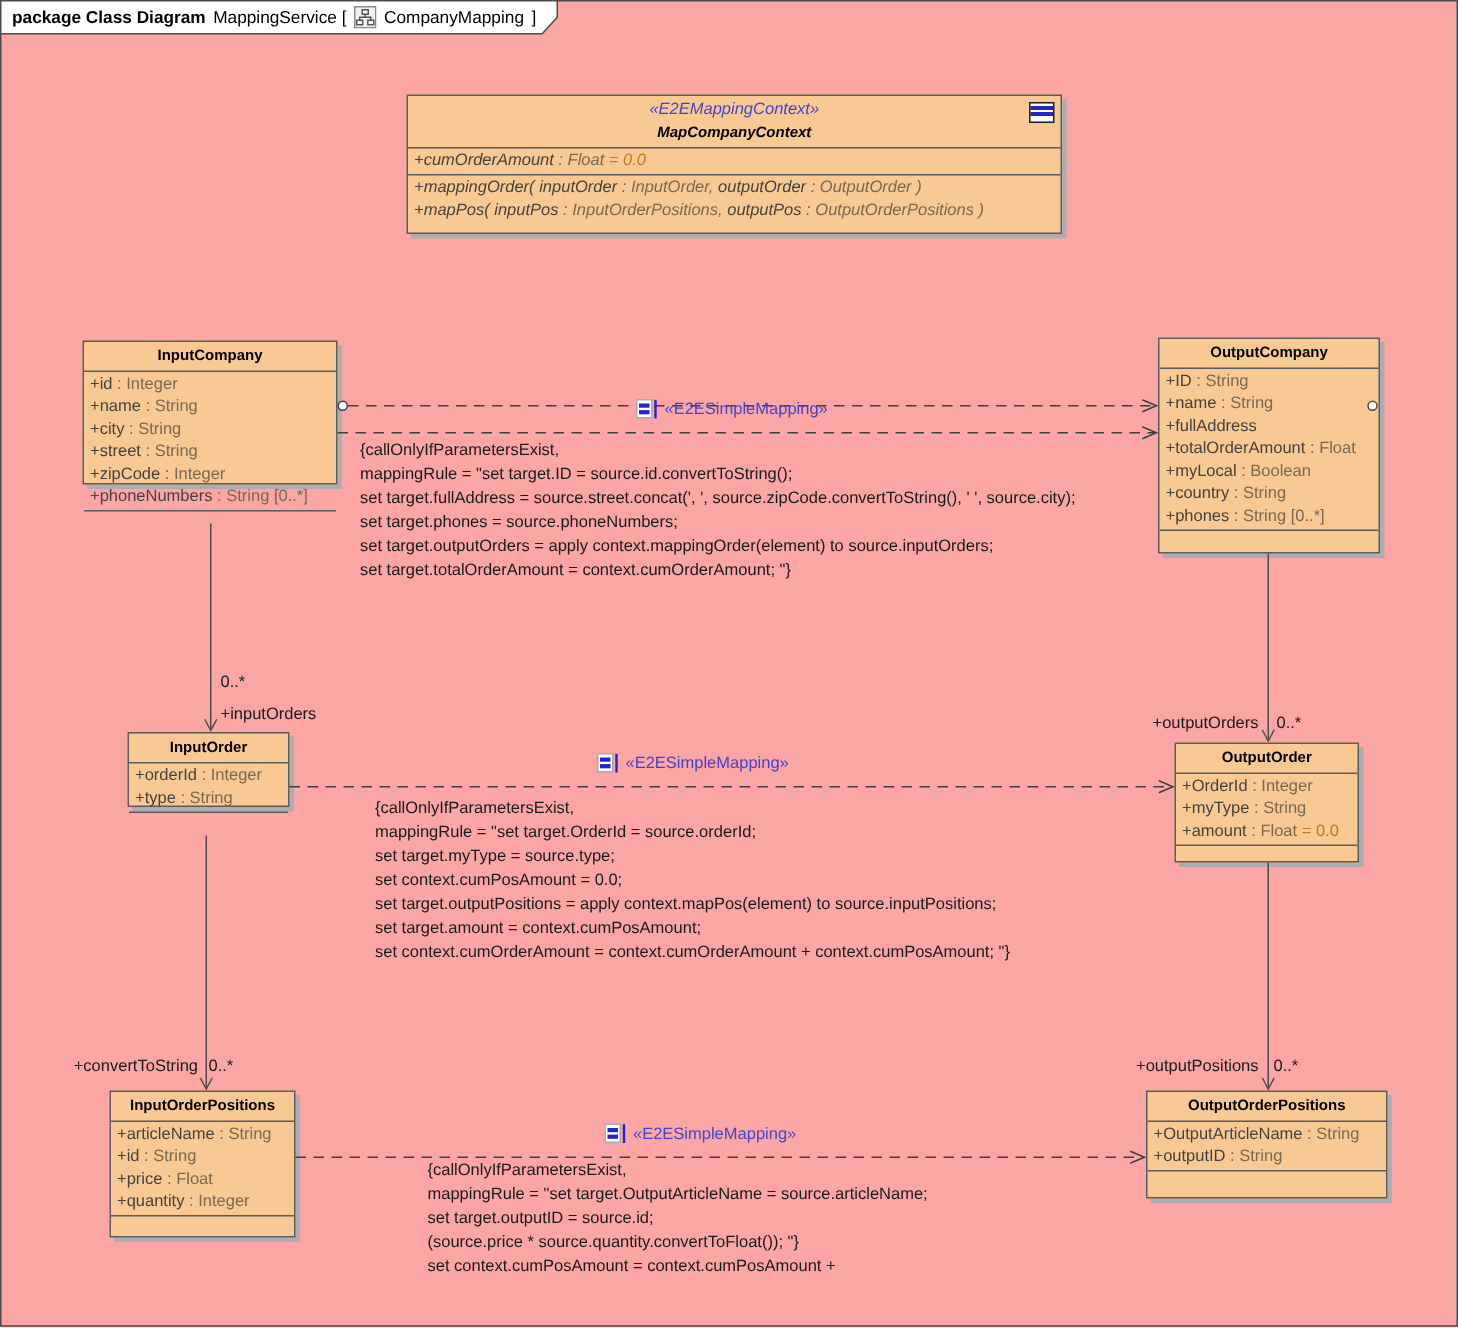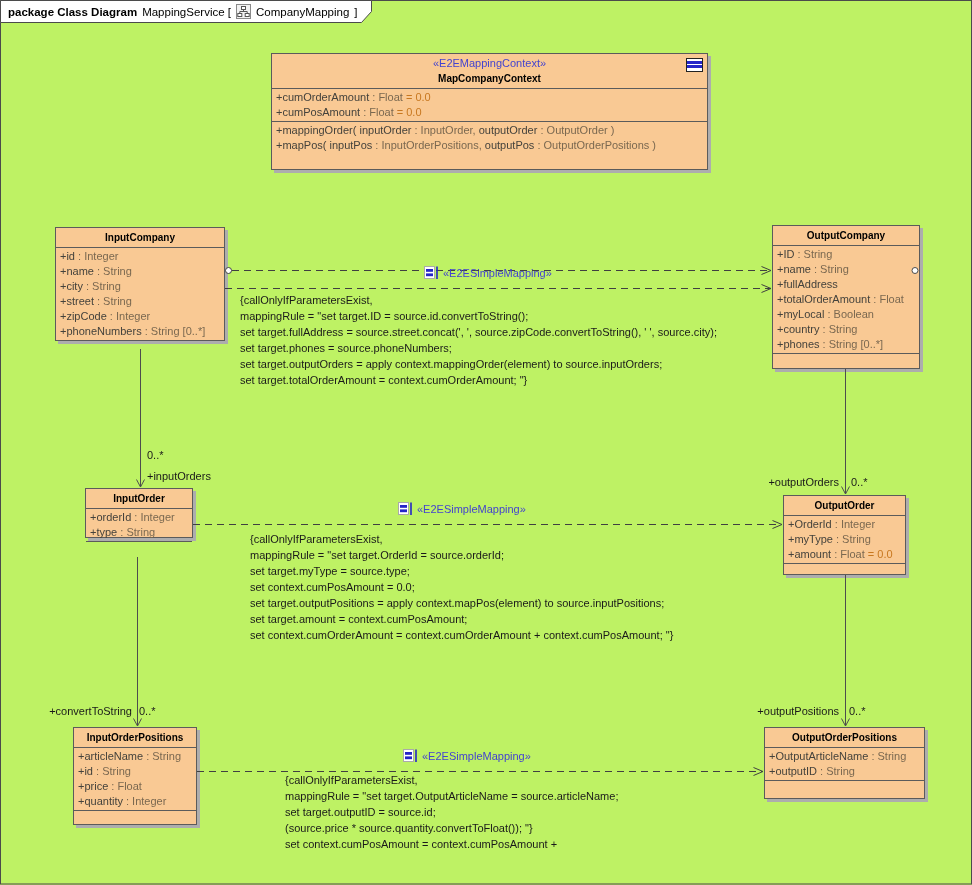--- a/index.html
+++ b/index.html
@@ -1,16 +1,16 @@
 <!DOCTYPE html>
 <html><head>
 <meta charset="utf-8">
 <style>
   html,body{margin:0;padding:0;background:#fff;}
-  #canvas{position:relative;width:972px;height:885px;background:#bef264;
+  #canvas{position:relative;width:972px;height:885px;background:#fca5a5;
           font-family:"Liberation Sans",sans-serif;overflow:hidden;}
   #overlay{position:absolute;left:0;top:0;z-index:3;pointer-events:none;}
   
   .uml-class{position:absolute;background:#F9C994;border:1px solid #5B5B5B;
              box-shadow:3px 3px 0 #ADADAD;display:flex;flex-direction:column;
              z-index:2;box-sizing:border-box;}
   .cls-header{position:relative;text-align:center;padding:2px 4px 1px;}
   .cls-stereo{font-size:11px;line-height:15px;color:#4343CF;}
   .cls-name{font-weight:bold;font-size:10px;line-height:16px;color:#000;white-space:nowrap;}
   .compartment{border-top:1px solid #5B5B5B;padding:1px 4px;}
@@ -87,36 +87,35 @@
         <rect x="1.8" y="9.5" width="4" height="3" fill="#FFF" stroke="#555"></rect>
         <rect x="9.2" y="9.5" width="4" height="3" fill="#FFF" stroke="#555"></rect>
         <path d="M7.5,5.5 V7.5 M3.8,9.5 V7.5 H11.2 V9.5" stroke="#555" fill="none"></path>
       </svg>
     </span>
     <span>CompanyMapping</span>
     <span>]</span>
   </div>
 
   <div id="boxes">
-      <div class="uml-class" style="left: 271px; top: 53px; width: 437px; height: 117px;">
+      <div class="uml-class" style="left: 271px; top: 63px; width: 437px; height: 93px; font-style: italic;">
         <div class="cls-header">
           <div class="cls-stereo">«E2EMappingContext»</div>
           <div class="cls-name">MapCompanyContext</div>
         </div>
         <div class="corner-icon"></div>
         <div class="compartment cls-attrs">
           <div class="member-row"><span class="seg-name">+cumOrderAmount</span><span class="seg-type"> : Float</span><span class="seg-default"> = 0.0</span></div>
-          <div class="member-row"><span class="seg-name">+cumPosAmount</span><span class="seg-type"> : Float</span><span class="seg-default"> = 0.0</span></div>
         </div>
         <div class="compartment cls-ops">
           <div class="member-row"><span class="seg-name">+mappingOrder( inputOrder</span><span class="seg-type"> : InputOrder,</span><span class="seg-name"> outputOrder</span><span class="seg-type"> : OutputOrder )</span></div>
           <div class="member-row"><span class="seg-name">+mapPos( inputPos</span><span class="seg-type"> : InputOrderPositions,</span><span class="seg-name"> outputPos</span><span class="seg-type"> : OutputOrderPositions )</span></div>
         </div>
       </div>
-      <div class="uml-class" style="left: 55px; top: 227px; width: 170px; height: 114px;">
+      <div class="uml-class" style="left: 55px; top: 227px; width: 170px; height: 96px;">
         <div class="cls-header">
           <div class="cls-name">InputCompany</div>
         </div>
         <div class="compartment cls-attrs">
           <div class="member-row"><span class="seg-name">+id</span><span class="seg-type"> : Integer</span></div>
           <div class="member-row"><span class="seg-name">+name</span><span class="seg-type"> : String</span></div>
           <div class="member-row"><span class="seg-name">+city</span><span class="seg-type"> : String</span></div>
           <div class="member-row"><span class="seg-name">+street</span><span class="seg-type"> : String</span></div>
           <div class="member-row"><span class="seg-name">+zipCode</span><span class="seg-type"> : Integer</span></div>
           <div class="member-row"><span class="seg-name">+phoneNumbers</span><span class="seg-type"> : String [0..*]</span></div>

